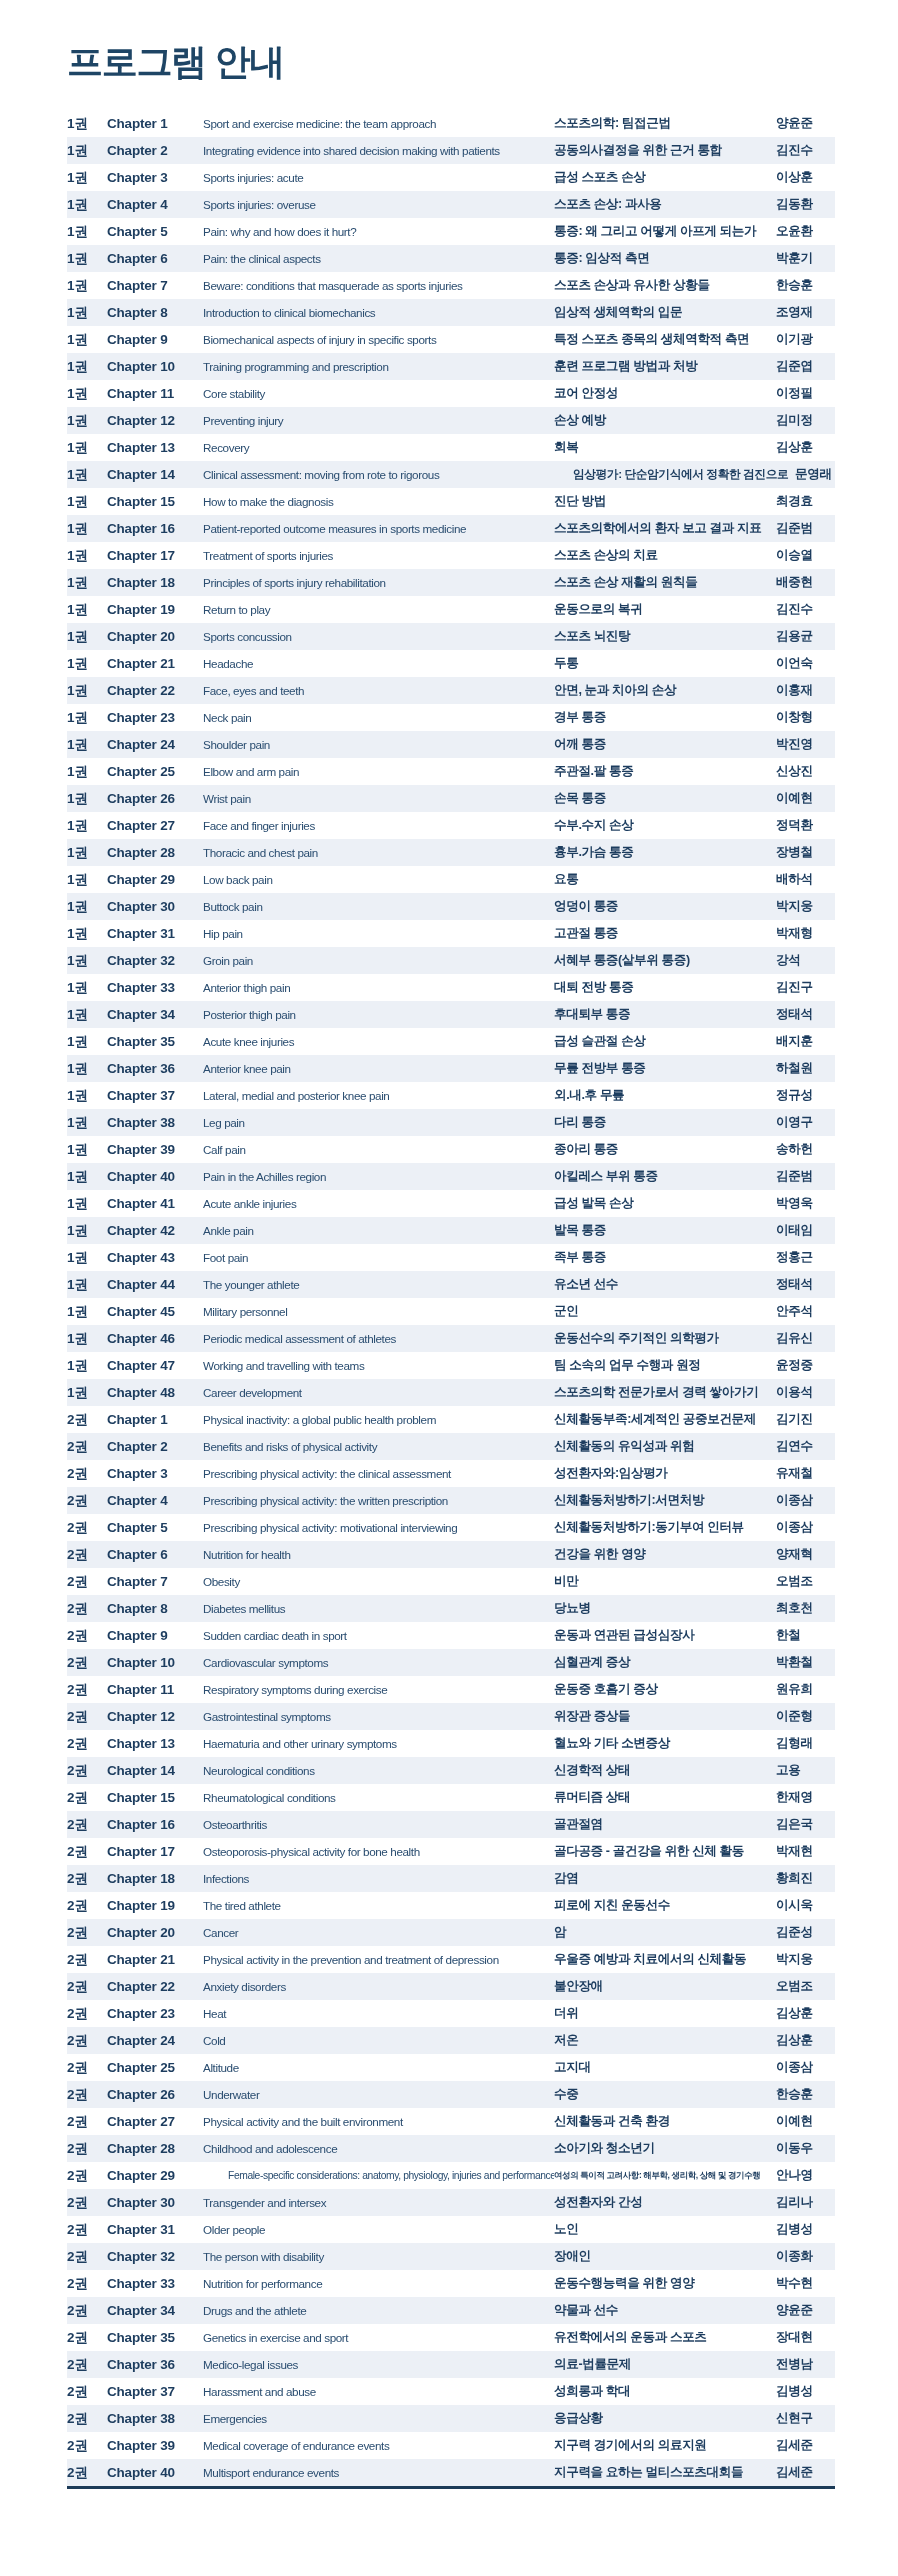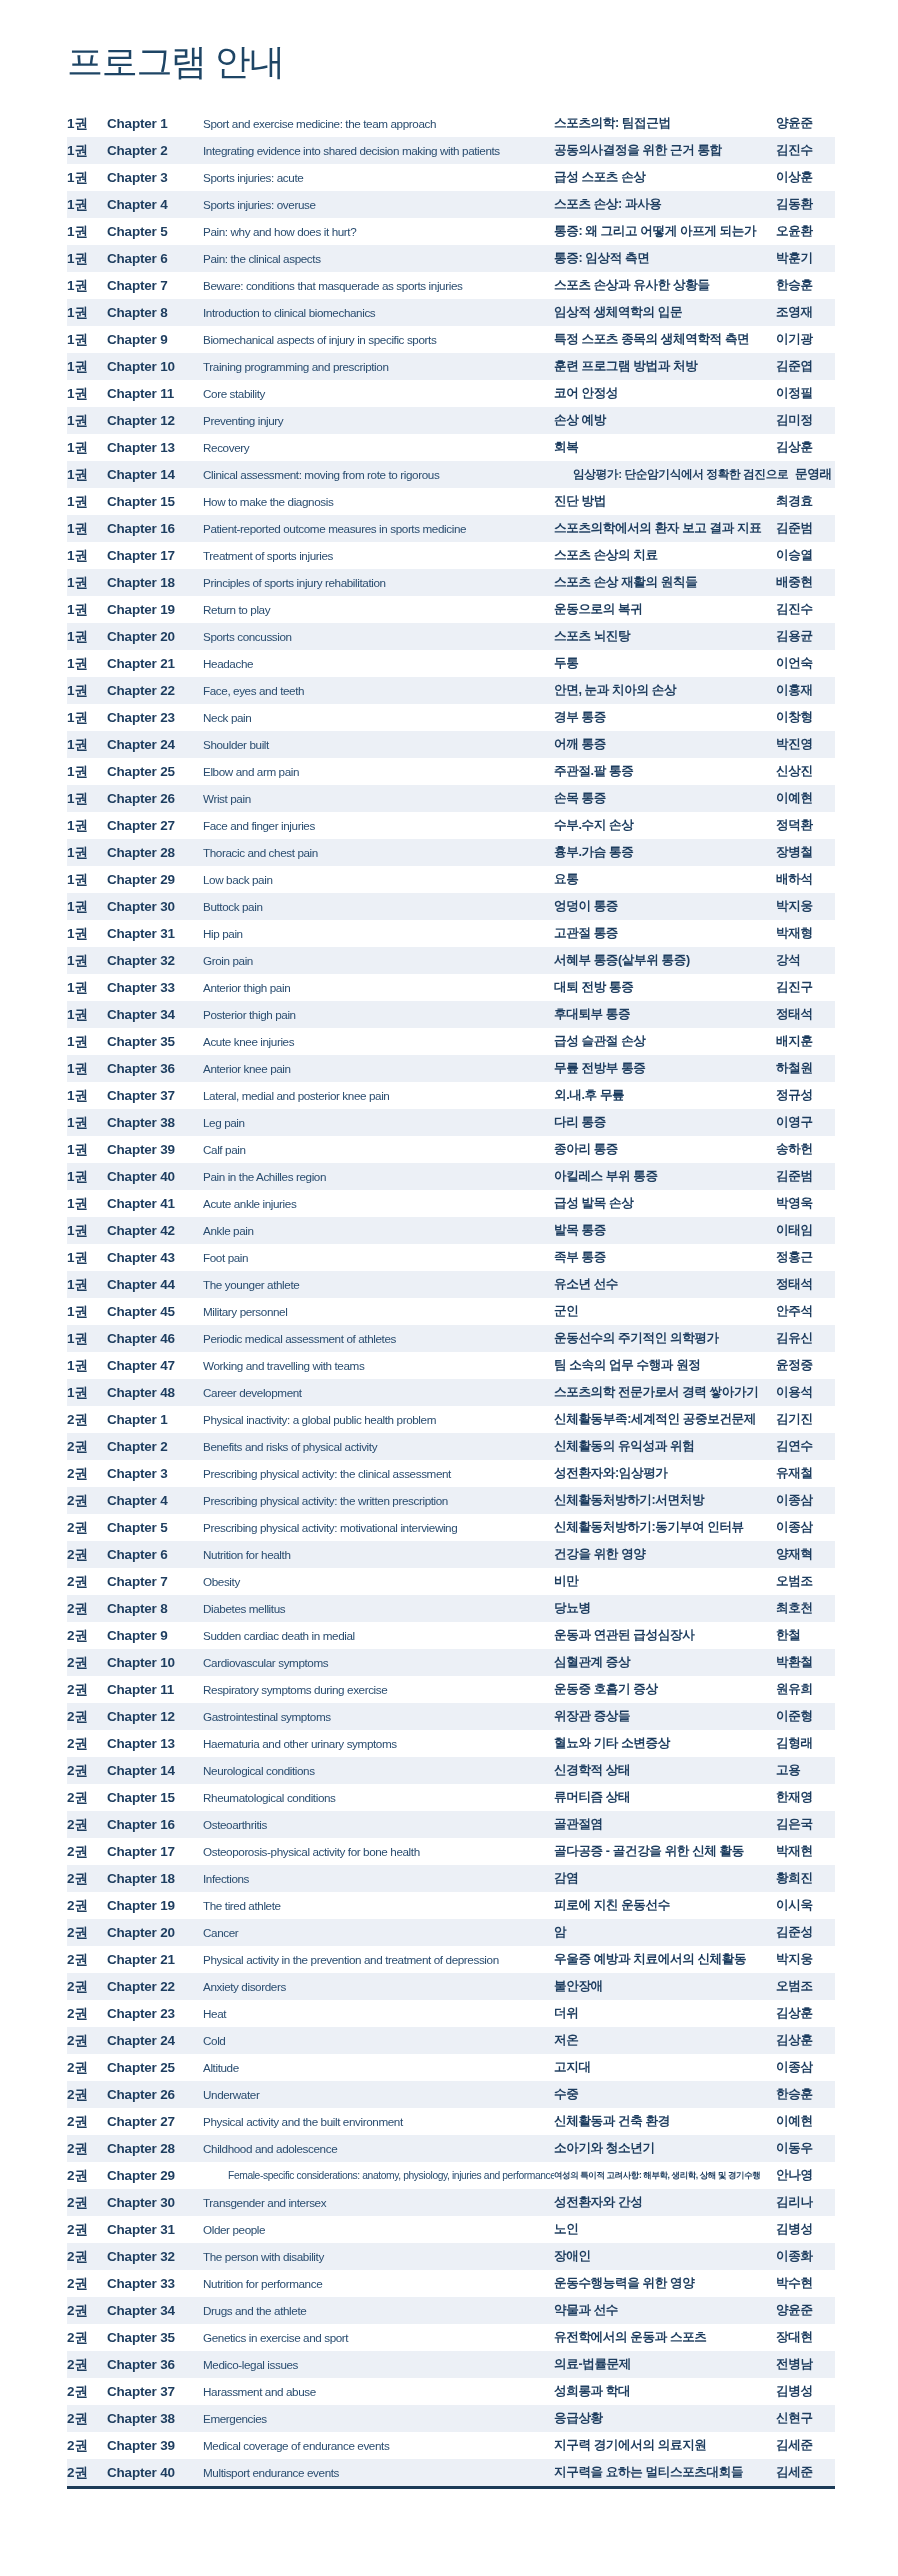--- a/index.html
+++ b/index.html
@@ -5,21 +5,21 @@
   html, body { margin: 0; padding: 0; background: #ffffff; }
   body {
     width: 899px; height: 2576px; overflow: hidden;
     font-family: "Liberation Sans", "DejaVu Sans", sans-serif;
     -webkit-font-smoothing: antialiased;
   }
   .page { position: relative; width: 899px; height: 2576px; background: #ffffff; }
 
   .title {
     position: absolute; left: 67px; top: 38px; margin: 0;
-    font-size: 36px; font-weight: 400; letter-spacing: -1.3px;
+    font-size: 36px; font-weight: 700; letter-spacing: -1.3px;
     color: #1e4565;
   }
 
   .table { position: absolute; left: 67px; top: 110px; width: 768px; }
 
   .thead {
     display: flex; align-items: center; height: 25px;
     border-bottom: 2.7px solid #1b3a57;
     color: #94a7bd; font-size: 11.7px; font-weight: 600;
   }
@@ -209,21 +209,21 @@
         <div class="row">
           <span class="c-vol">1권</span>
           <span class="c-chap">Chapter 23</span>
           <span class="c-en">Neck pain</span>
           <span class="c-kr">경부 통증</span>
           <span class="c-sp">이창형</span>
         </div>
         <div class="row alt">
           <span class="c-vol">1권</span>
           <span class="c-chap">Chapter 24</span>
-          <span class="c-en">Shoulder built</span>
+          <span class="c-en">Shoulder pain</span>
           <span class="c-kr">어깨 통증</span>
           <span class="c-sp">박진영</span>
         </div>
         <div class="row">
           <span class="c-vol">1권</span>
           <span class="c-chap">Chapter 25</span>
           <span class="c-en">Elbow and arm pain</span>
           <span class="c-kr">주관절.팔 통증</span>
           <span class="c-sp">신상진</span>
         </div>
@@ -440,21 +440,21 @@
         <div class="row alt">
           <span class="c-vol">2권</span>
           <span class="c-chap">Chapter 8</span>
           <span class="c-en">Diabetes mellitus</span>
           <span class="c-kr">당뇨병</span>
           <span class="c-sp">최호천</span>
         </div>
         <div class="row">
           <span class="c-vol">2권</span>
           <span class="c-chap">Chapter 9</span>
-          <span class="c-en">Sudden cardiac death in medial</span>
+          <span class="c-en">Sudden cardiac death in sport</span>
           <span class="c-kr">운동과 연관된 급성심장사</span>
           <span class="c-sp">한철</span>
         </div>
         <div class="row alt">
           <span class="c-vol">2권</span>
           <span class="c-chap">Chapter 10</span>
           <span class="c-en">Cardiovascular symptoms</span>
           <span class="c-kr">심혈관계 증상</span>
           <span class="c-sp">박환철</span>
         </div>

